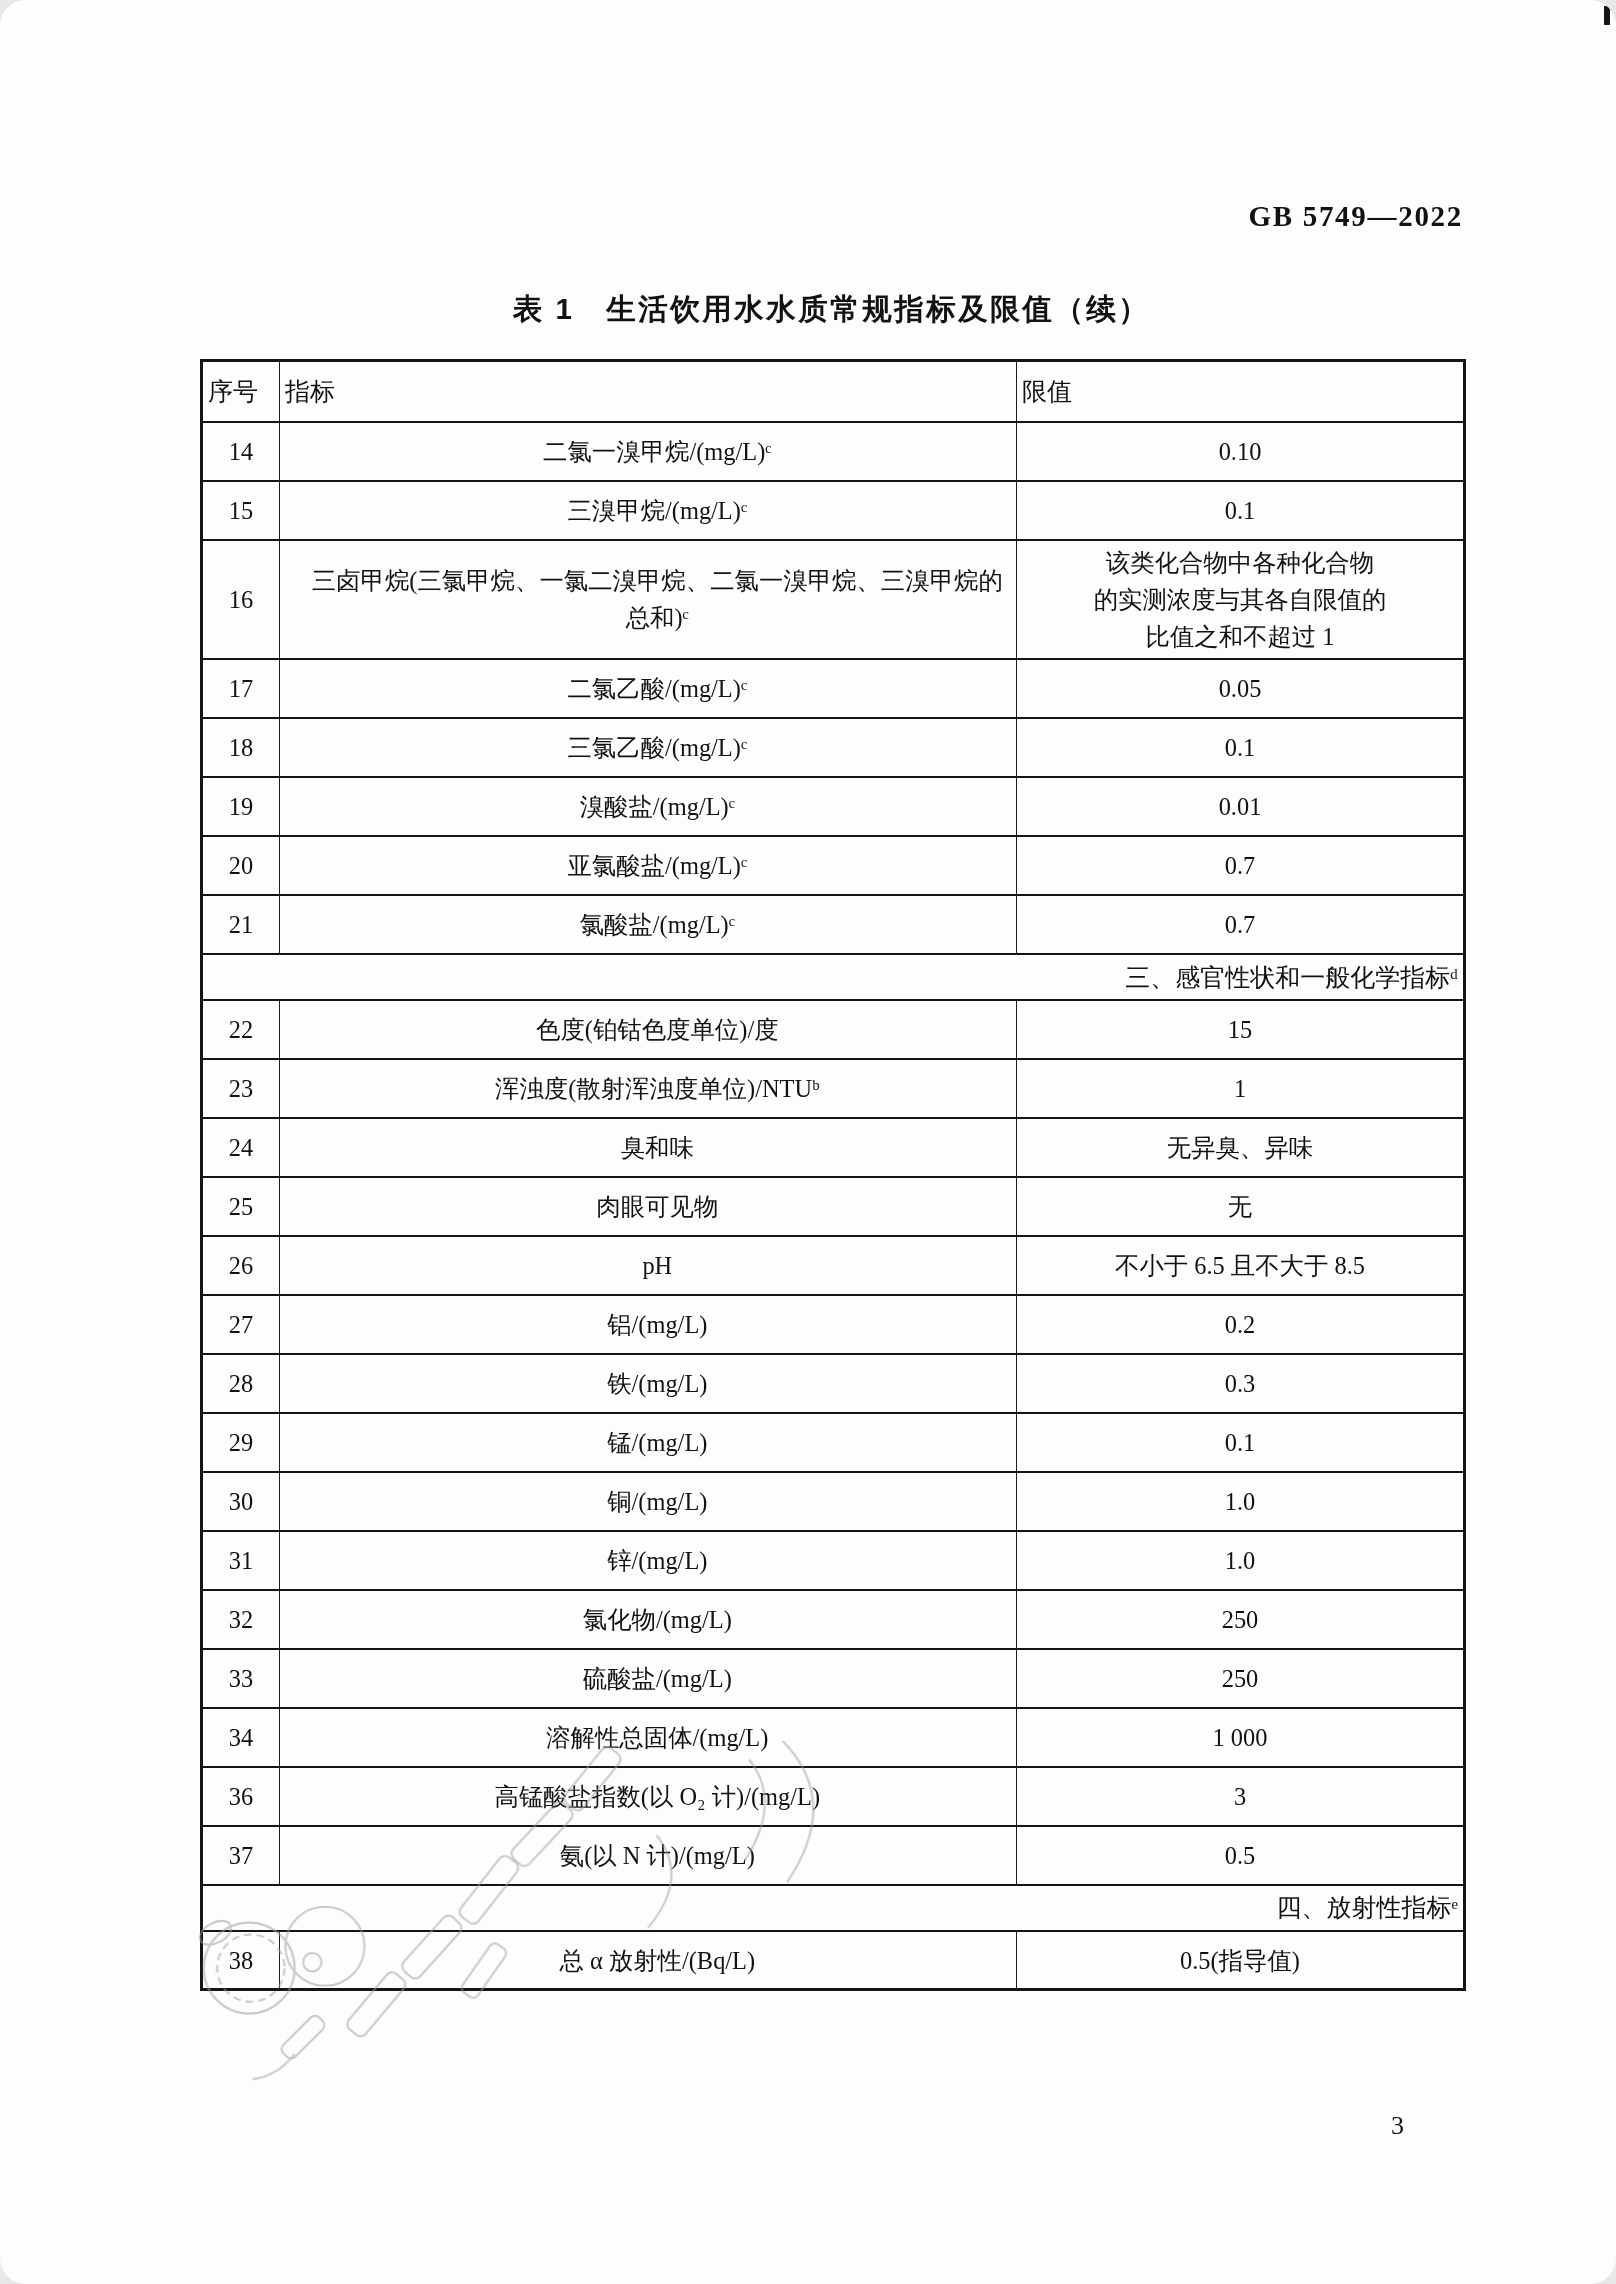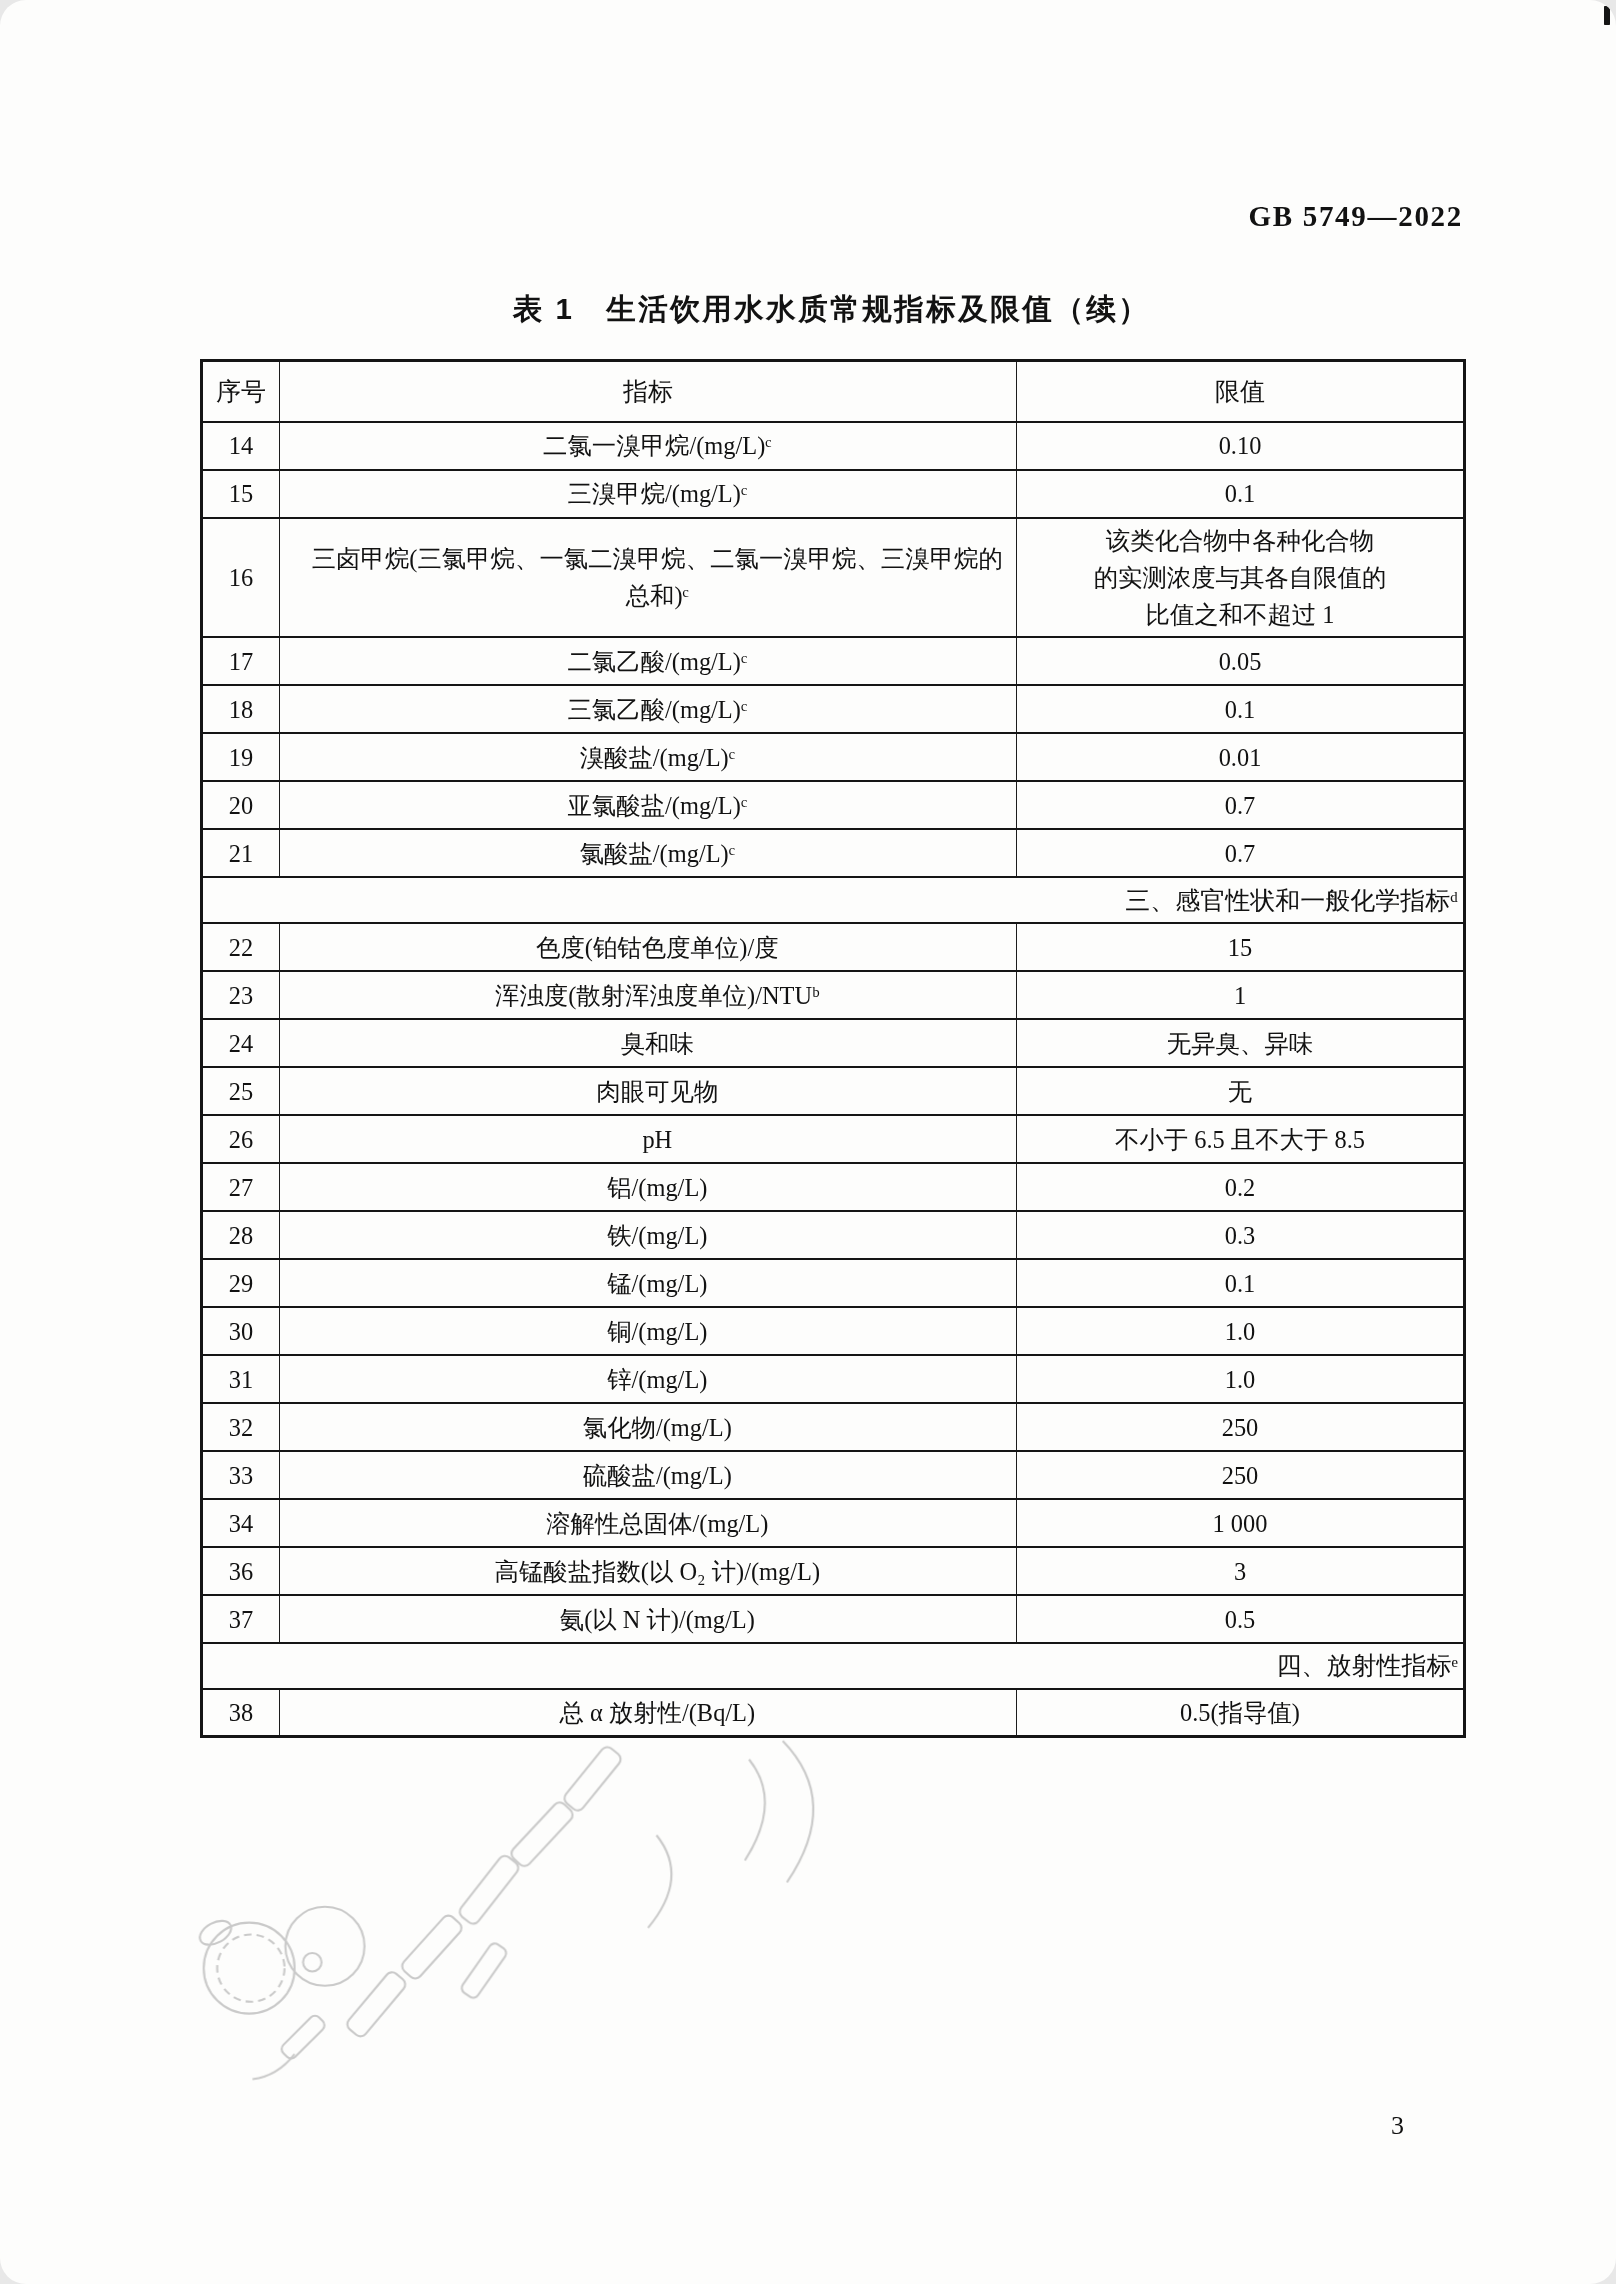--- a/index.html
+++ b/index.html
@@ -66,22 +66,22 @@
     border-top: 2.5px solid #151515;
     border-bottom: 2.5px solid #151515;
     border-left: 1.7px solid #1c1c1c;
     border-right: 1.7px solid #1c1c1c;
     padding: 3.4px 5px;
     font-weight: 400;
     vertical-align: middle;
     line-height: 37px;
   }
   thead tr { height: 61px; }
-  thead th { text-align: center; font-size: 25px; }
-  tr.data-row { height: 48px; }
+  thead th { text-align: left; font-size: 25px; }
+  tr.data-row { height: 59px; }
   tr.section-row { height: 44px; }
   td.cell-no { text-align: center; }
   td.cell-indicator { text-align: center; padding-left: 23.6px; }
   td.cell-limit { text-align: center; white-space: pre-line; }
   td.section-cell {
     text-align: right;
     padding-left: 10px;
     font-size: 25px;
   }
   .page-num {

